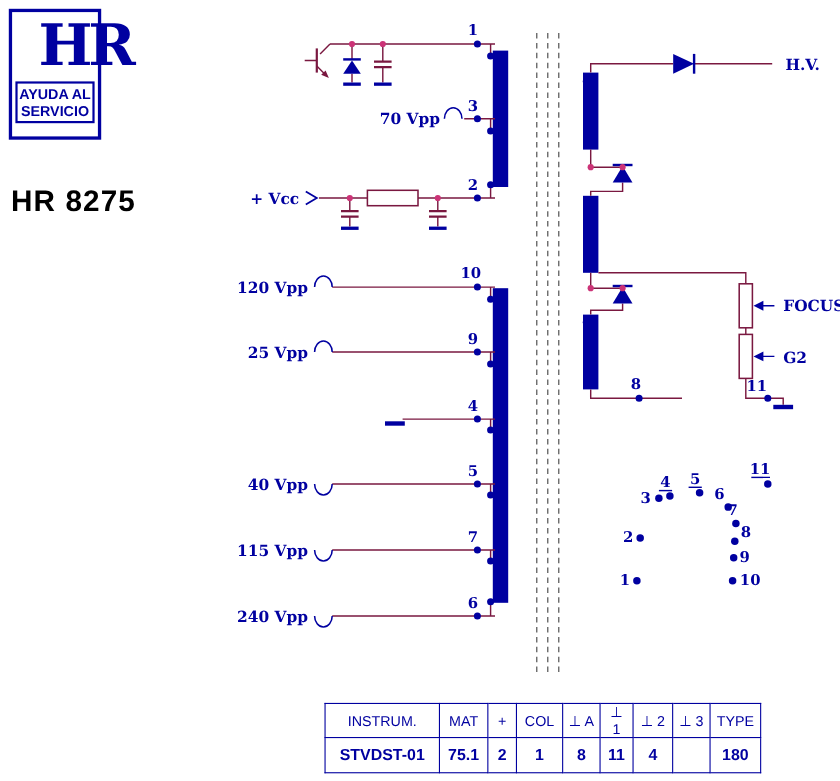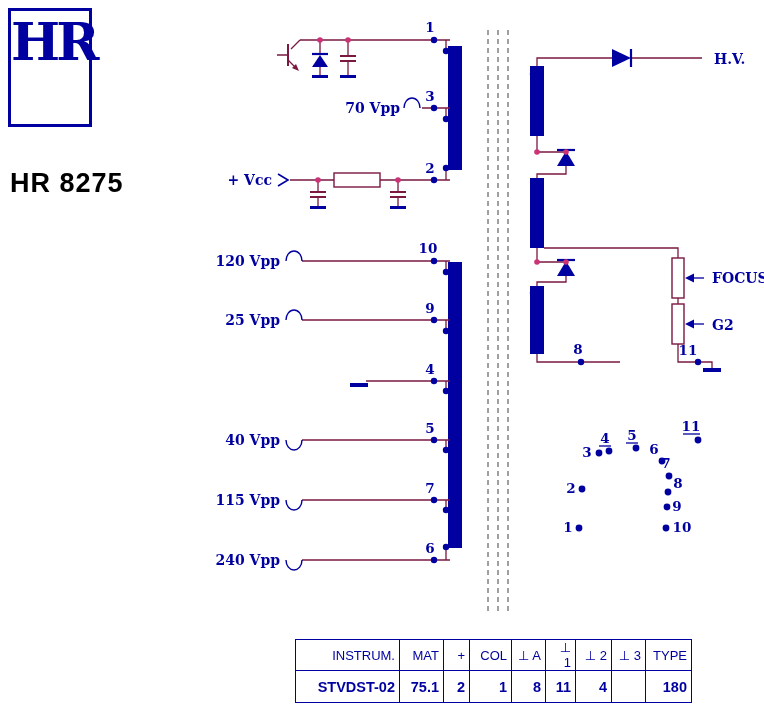--- a/index.html
+++ b/index.html
@@ -1,47 +1,51 @@
 <!DOCTYPE html>
 <html><head>
 <meta charset="utf-8">
 <style>
   html,body{margin:0;padding:0;}
   body{width:764px;height:710px;background:#ffffff;position:relative;overflow:hidden;font-family:"Liberation Sans",sans-serif;}
   .logo{position:absolute;left:8px;top:8px;width:84px;height:119px;border:3px solid #0000a0;box-sizing:border-box;background:#fff;}
-  .logo-hr{font-family:"DejaVu Serif",serif;font-weight:bold;font-size:52px;line-height:58px;color:#0000a0;text-align:center;letter-spacing:-4px;margin-top:2px;}
+  .logo-hr{font-family:"DejaVu Serif",serif;font-weight:bold;font-size:52px;line-height:58px;color:#0000a0;text-align:center;letter-spacing:-4px;margin-top:2px;padding-left:24px;}
   .logo-sub{margin:3px 3px 0 3px;border:2px solid #0000a0;color:#0000a0;font-family:"Liberation Sans",sans-serif;font-weight:bold;font-size:13px;line-height:15px;text-align:center;padding:2px 0;}
   .model{position:absolute;left:10px;top:168px;font-family:Liberation Sans, sans-serif;font-weight:bold;font-size:27px;color:#000;letter-spacing:1px;}
   svg.schem{position:absolute;left:0;top:0;}
   .wire{stroke:#7a1840;stroke-width:1.3;fill:none;}
   .wire2{stroke:#7a1840;stroke-width:2;fill:none;}
   .dbar{stroke:#0000a0;stroke-width:2.2;fill:none;}
   .chev{stroke:#0000a0;stroke-width:1.6;fill:none;}
   .core{stroke:#404040;stroke-width:1;stroke-dasharray:5 4;fill:none;}
   .bar{fill:#0000a0;}
   .nfill{fill:#0000a0;}
   .mfill{fill:#7a1840;}
   .jdot{fill:#cc3377;}
   .ndot{fill:#0000a0;}
   .sine{stroke:#0000a0;stroke-width:1.4;fill:none;}
   .box{fill:#ffffff;stroke:#7a1840;stroke-width:1.4;}
   .gnd{fill:#0000a0;}
   .nline{stroke:#0000a0;stroke-width:1.3;}
   .t-lbl{font-family:"DejaVu Serif",serif;font-weight:bold;font-size:14px;fill:#0000a0;}
   .t-num{font-family:"DejaVu Serif",serif;font-weight:bold;font-size:13.5px;fill:#0000a0;}
   table.spec{position:absolute;left:295px;top:639px;border-collapse:collapse;background:#fff;color:#0000a0;table-layout:fixed;}
-  table.spec th,table.spec td{border:1.5px solid #0000a0;text-align:right;vertical-align:middle;overflow:hidden;}
+  table.spec th,table.spec td{border:1.5px solid #0000a0;text-align:center;vertical-align:middle;overflow:hidden;}
   table.spec th{font-weight:normal;font-size:13px;height:26px;padding:0 4px;}
   table.spec td{font-weight:bold;font-size:14.5px;height:31px;padding:0 4px;}
 </style>
 </head>
 <body>
 
 <div class="logo">
   <div class="logo-hr">HR</div>
+  <div class="logo-sub">
+    <div>AYUDA AL</div>
+    <div>SERVICIO</div>
+  </div>
 </div>
 
 <div class="model">HR 8275</div>
 
 <svg class="schem" width="764" height="710" viewBox="0 0 764 710" xmlns="http://www.w3.org/2000/svg">
 
   <g>
     <path class="core" d="M488,30 V612 M498,30 V612 M508,30 V612"></path>
   </g>
 
@@ -236,21 +240,21 @@
       <th>MAT</th>
       <th>+</th>
       <th>COL</th>
       <th>⊥ A</th>
       <th>⊥ 1</th>
       <th>⊥ 2</th>
       <th>⊥ 3</th>
       <th>TYPE</th>
     </tr>
     <tr>
-      <td>STVDST-02</td>
+      <td>STVDST-01</td>
       <td>75.1</td>
       <td>2</td>
       <td>1</td>
       <td>8</td>
       <td>11</td>
       <td>4</td>
       <td></td>
       <td>180</td>
     </tr>
   </tbody>

